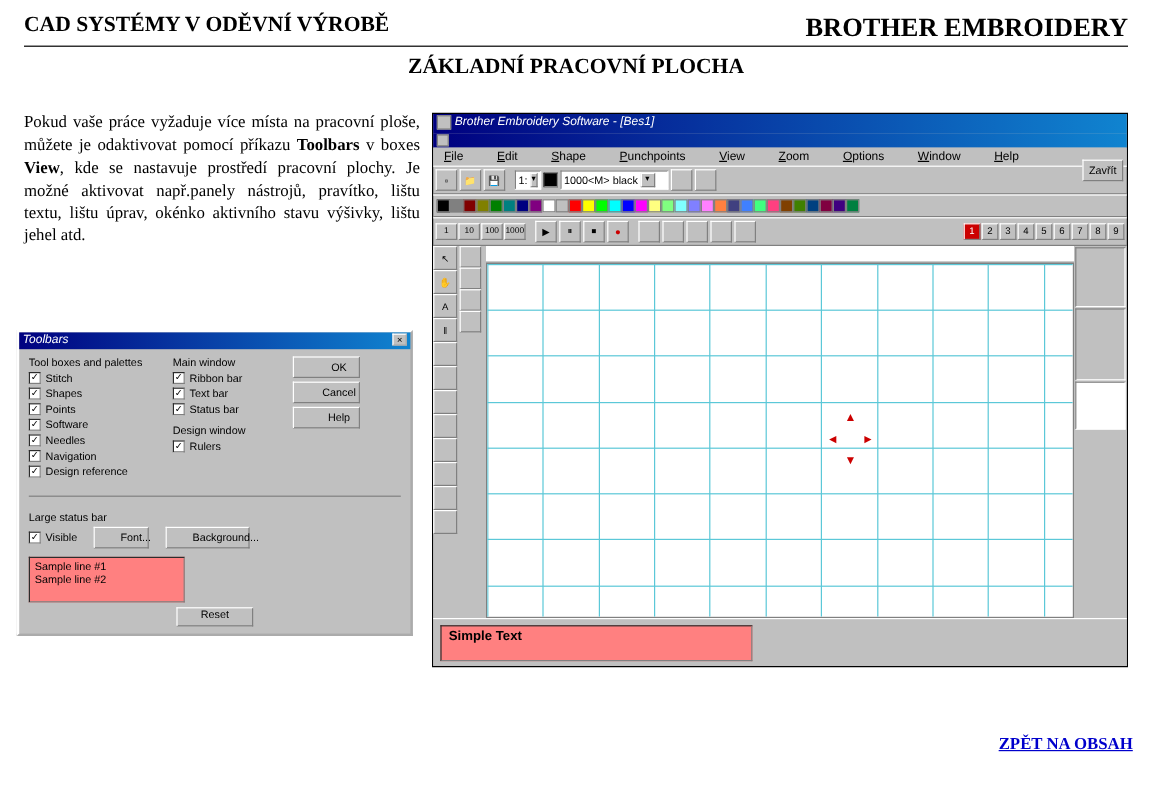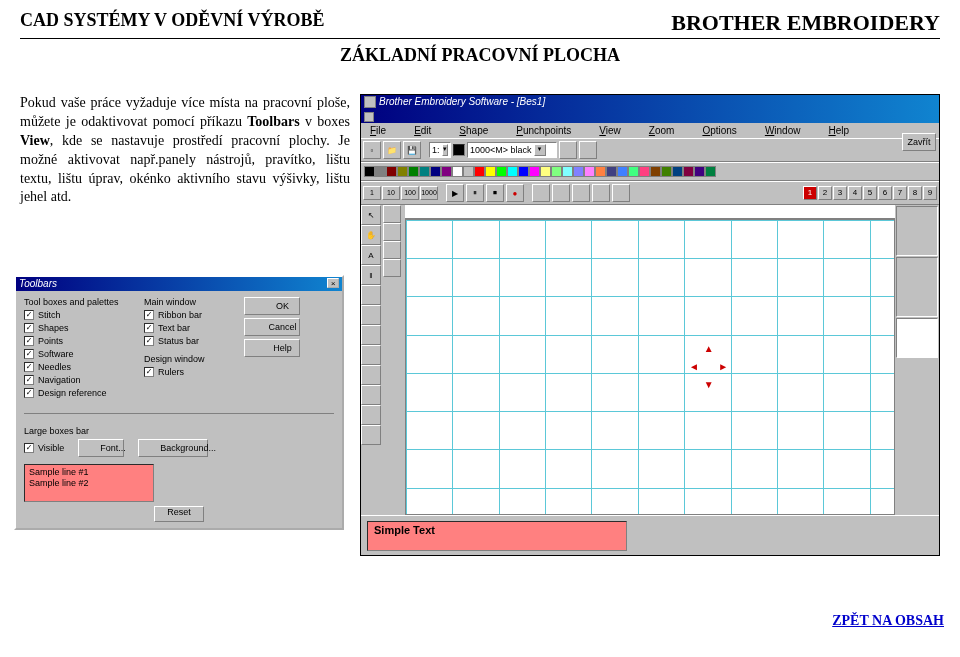--- a/index.html
+++ b/index.html
@@ -61,21 +61,21 @@
   .dialog .titlebar { height: 14px; }
   .dlg-body { padding: 6px 8px; display: flex; gap: 10px; flex-wrap: wrap; }
   .group { }
   .group-title { font-size: 9px; margin-bottom: 3px; }
   .chk-row { display: flex; align-items: center; gap: 4px; font-size: 9px; margin-bottom: 3px; }
   .chk { width: 10px; height: 10px; background: #fff; border: 1px inset #808080; display: inline-flex; align-items: center; justify-content: center; font-size: 8px; }
   .chk.checked::after { content: "✓"; font-size: 8px; line-height: 8px; }
   .dlg-btn { width: 56px; height: 18px; border: 1px solid; border-color: #fff #808080 #808080 #fff; background: #c0c0c0; font-size: 9px; text-align: center; line-height: 16px; margin-bottom: 3px; padding-left: 21px; }
   
   .sample-box { background: #ff8080; border: 1px inset #808080; padding: 2px 4px; font-size: 9px; width: 130px; height: 38px; margin-top: 4px; line-height: 1.2; }
-  .reset-btn { width: 50px; height: 16px; border: 1px solid; border-color: #fff #808080 #808080 #fff; background: #c0c0c0; font-size: 9px; text-align: center; margin-top: 4px; }
+  .reset-btn { width: 64px; height: 16px; border: 1px solid; border-color: #fff #808080 #808080 #fff; background: #c0c0c0; font-size: 9px; text-align: center; margin-top: 4px; }
   
   .footer-link { position: absolute; right: 16px; bottom: 28px; color: #0000cc; font-weight: bold; font-size: 14px; text-decoration: underline; font-family: "Times New Roman", serif; }
   
   .num-boxes { display: flex; gap: 1px; }
   .num-box { width: 14px; height: 14px; border: 1px solid; border-color: #fff #808080 #808080 #fff; background: #c0c0c0; font-size: 8px; text-align: center; line-height: 12px; }
   .num-box.red { background: #c00; color: #fff; }
   
   .zoom-btns { display: flex; gap: 1px; }
   .zoom-btn { width: 18px; height: 14px; border: 1px solid; border-color: #fff #808080 #808080 #fff; background: #c0c0c0; font-size: 7px; text-align: center; line-height: 12px; }
 </style>
@@ -330,21 +330,21 @@
           </div>
         </div>
     </div>
     <div class="group" style="width:60px;">
       <div class="dlg-btn">OK</div>
       <div class="dlg-btn">Cancel</div>
       <div class="dlg-btn">Help</div>
     </div>
     <div style="width:100%;border-top:1px solid #808080;margin:2px 0;"></div>
     <div class="group" style="width:100%;">
-      <div class="group-title">Large boxes bar</div>
+      <div class="group-title">Large status bar</div>
       <div style="display:flex;gap:14px;align-items:center;">
         <div class="chk-row">
             <span class="chk checked"></span>
             <span>Visible</span>
           </div>
         <div class="dlg-btn" style="width:46px;">Font...</div>
         <div class="dlg-btn" style="width:70px;">Background...</div>
       </div>
       <div class="sample-box">
         <div>Sample line #1</div>

